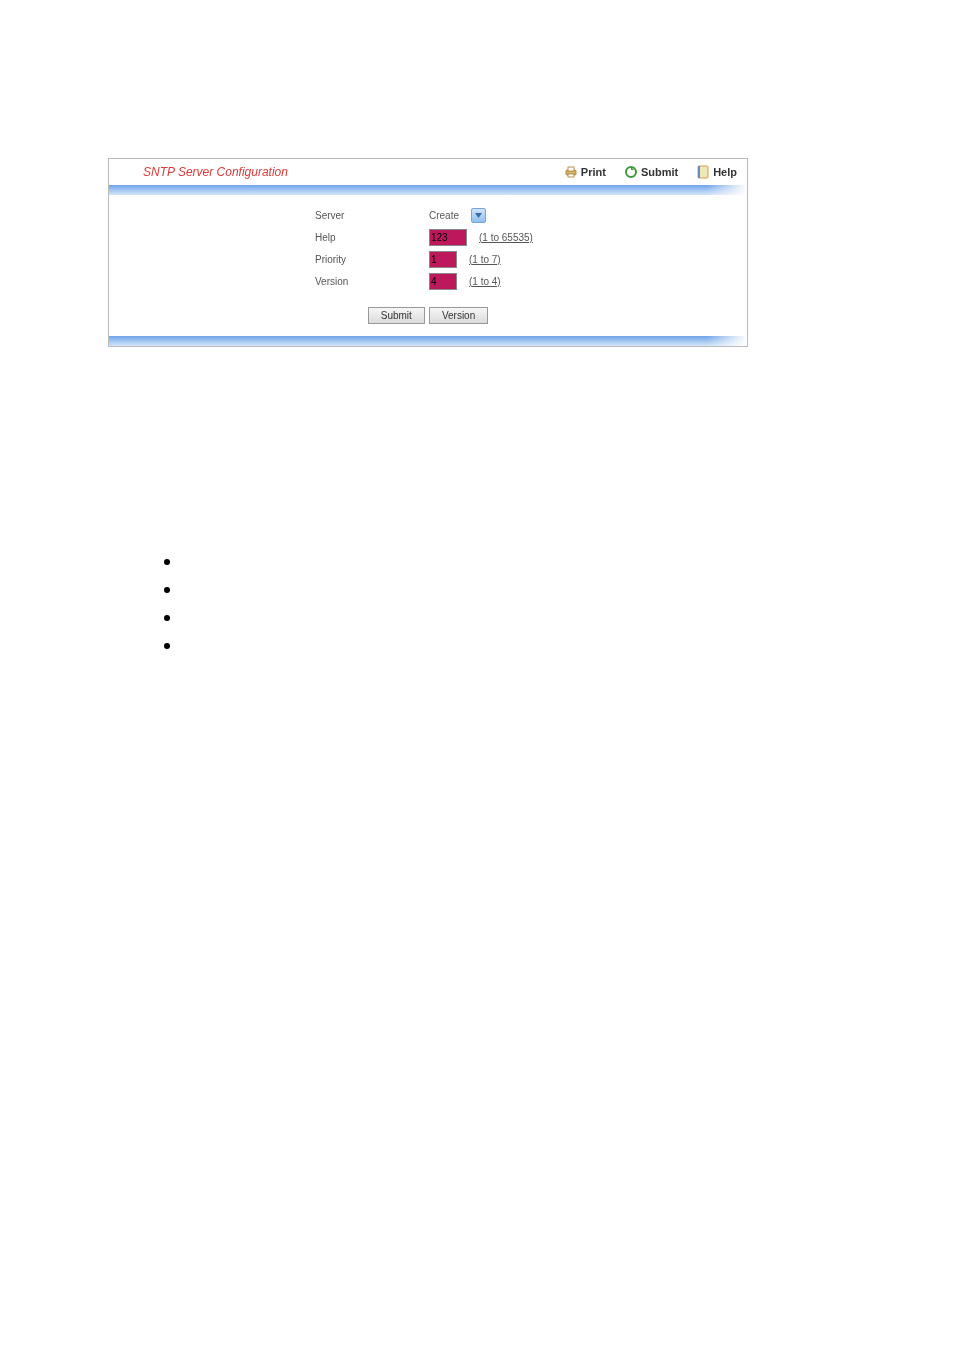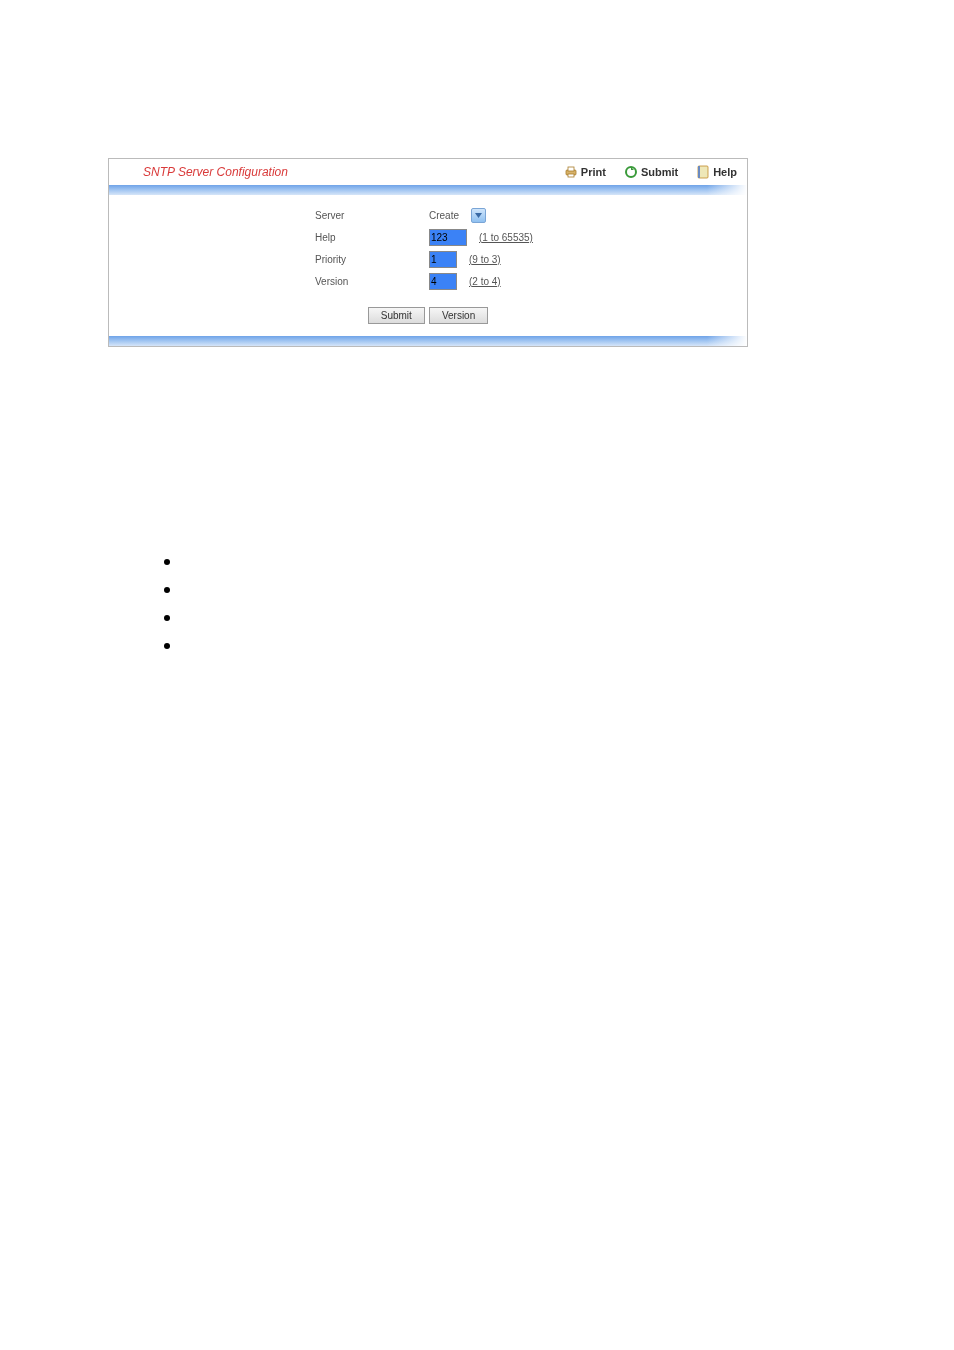--- a/index.html
+++ b/index.html
@@ -102,21 +102,21 @@
       border: 1px solid #7aa5d6;
       border-radius: 2px;
       cursor: pointer;
     }
     .select-btn svg {
       width: 7px;
       height: 5px;
     }
     .text-input {
       border: 1px solid #888;
-      background: #3b82f6;
+      background: #be185d;
       height: 17px;
       padding: 0 1px;
       font-size: 10px;
       font-family: inherit;
     }
     .text-input.wide {
       width: 90px;
     }
     .text-input.small {
       width: 28px;
@@ -217,29 +217,29 @@
       <div class="form-value">
         <input type="text" class="text-input medium" value="123" style="">
         <span class="hint">(1 to 65535)</span>
       </div>
     </div>
 
     <div class="form-row">
       <div class="form-label">Priority</div>
       <div class="form-value">
         <input type="text" class="text-input small" value="1" style="">
-        <span class="hint">(9 to 3)</span>
+        <span class="hint">(1 to 7)</span>
       </div>
     </div>
 
     <div class="form-row">
       <div class="form-label">Version</div>
       <div class="form-value">
         <input type="text" class="text-input small" value="4" style="">
-        <span class="hint">(2 to 4)</span>
+        <span class="hint">(1 to 4)</span>
       </div>
     </div>
 
     <div class="button-row">
       <button class="btn">Submit</button>
       <button class="btn">Version</button>
     </div>
 
   </div>
 

